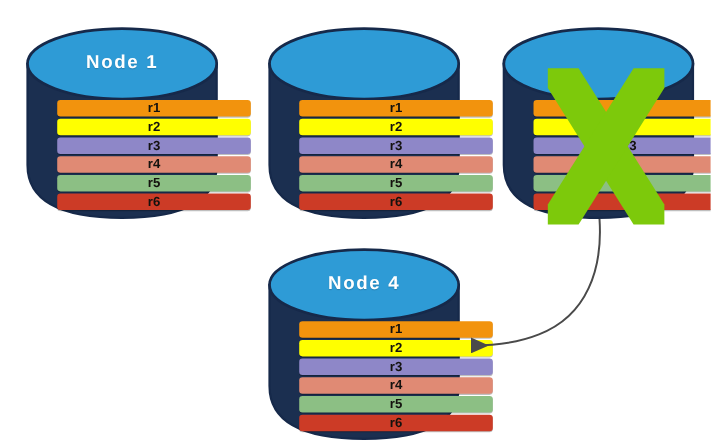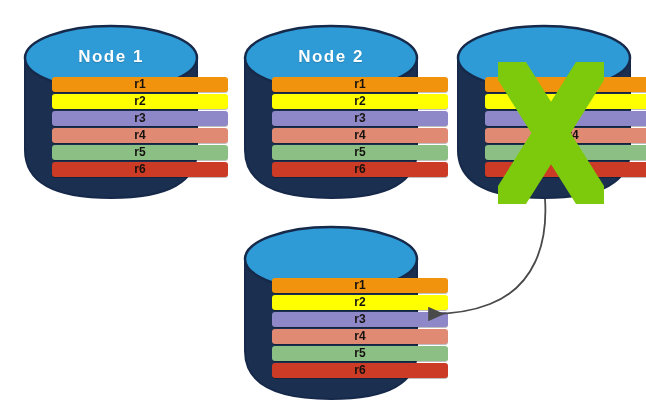--- a/index.html
+++ b/index.html
@@ -39,20 +39,21 @@
     letter-spacing: 1.5px;
     font-family: "Liberation Sans", sans-serif;
     text-shadow: 0 1px 1px rgba(0,0,0,0.18);
     white-space: nowrap;
     pointer-events: none;
   }
   .rows {
     position: absolute;
     left: 0;
     width: 100%;
+    margin-top: 14px;
   }
   .row-bar {
     position: relative;
     height: 15px;
     margin-bottom: 2px;
     border-radius: 3px;
     box-shadow: 0 1px 0 rgba(0,0,0,0.25);
   }
   .row-bar:last-child { margin-bottom: 0; }
   .row-label {
@@ -110,21 +111,20 @@
         <span class="row-label">r6</span>
       </div>
     </div>
   </div>
 
   <div class="node" style="left:243px; top:8px; width:176px; height:180px;">
     <svg class="node-svg" width="176" height="180" viewBox="0 0 176 180">
       <path d="M2,38 L2,130 Q2,178 88,178 Q174,178 174,130 L174,38 Z" fill="#1B2F50" stroke="#16294A" stroke-width="2"></path>
       <ellipse cx="88" cy="38" rx="86" ry="32" fill="#2E9BD6" stroke="#16294A" stroke-width="2.5"></ellipse>
     </svg>
-    <div class="node-title" style="top:27px;">Node  2</div>
     <div class="rows" style="top:57px; padding:0 29px;">
       <div class="row-bar" style="background:#F2930D;">
         <span class="row-label">r1</span>
       </div>
       <div class="row-bar" style="background:#FFFF00;">
         <span class="row-label">r2</span>
       </div>
       <div class="row-bar" style="background:#8E87C8;">
         <span class="row-label">r3</span>
       </div>
@@ -172,20 +172,21 @@
         <path d="M110,2 L82,2 L4,126 L4,144 L32,144 L110,20 Z"></path>
       </g>
     </svg>
   </div>
 
   <div class="node" style="left:243px; top:209px; width:176px; height:180px;">
     <svg class="node-svg" width="176" height="180" viewBox="0 0 176 180">
       <path d="M2,38 L2,130 Q2,178 88,178 Q174,178 174,130 L174,38 Z" fill="#1B2F50" stroke="#16294A" stroke-width="2"></path>
       <ellipse cx="88" cy="38" rx="86" ry="32" fill="#2E9BD6" stroke="#16294A" stroke-width="2.5"></ellipse>
     </svg>
+    <div class="node-title" style="top:27px;">Node  4</div>
     <div class="rows" style="top:57px; padding:0 29px;">
       <div class="row-bar" style="background:#F2930D;">
         <span class="row-label">r1</span>
       </div>
       <div class="row-bar" style="background:#FFFF00;">
         <span class="row-label">r2</span>
       </div>
       <div class="row-bar" style="background:#8E87C8;">
         <span class="row-label">r3</span>
       </div>

